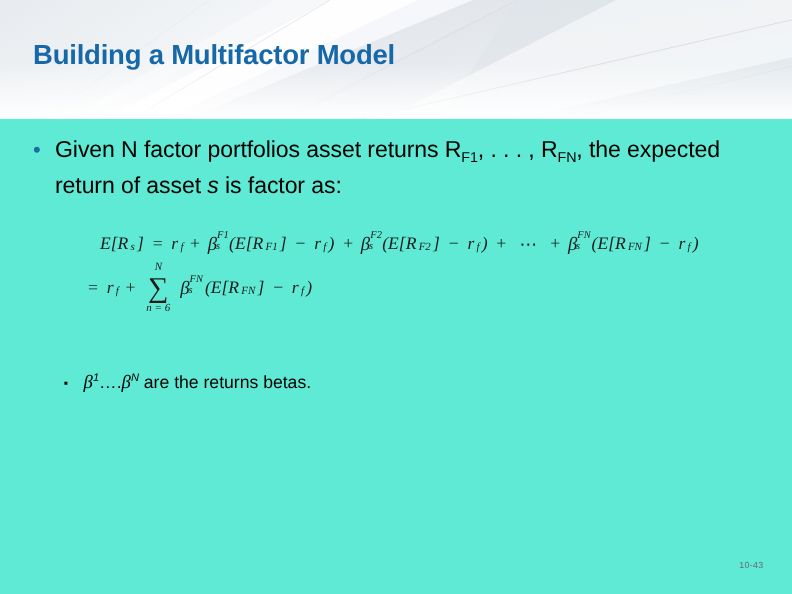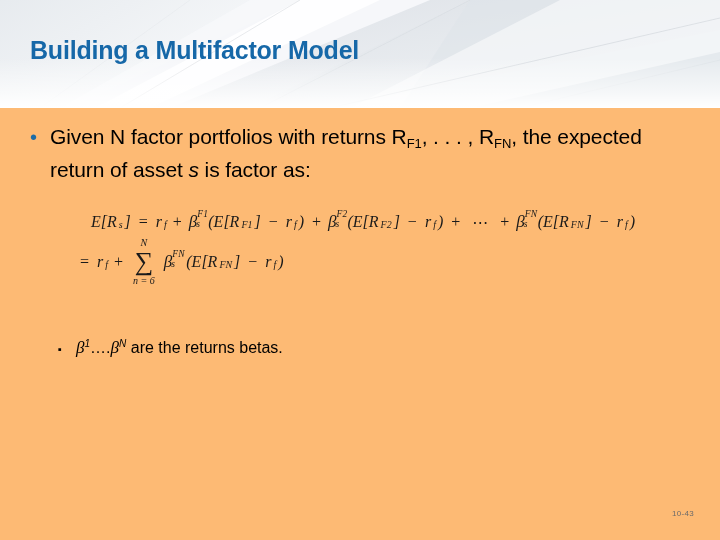--- a/index.html
+++ b/index.html
@@ -10,21 +10,21 @@
     width: 720px;
     height: 540px;
     background: #ffffff;
     font-family: "Liberation Sans", sans-serif;
     overflow: hidden;
   }
   .slide {
     position: relative;
     width: 720px;
     height: 540px;
-    background: #fdba74;
+    background: #5eead4;
     overflow: hidden;
   }
 
   
   .header-band {
     position: absolute;
     left: 0;
     top: 0;
     width: 720px;
     height: 108px;
@@ -233,21 +233,21 @@
       <rect x="0" y="58" width="720" height="50" fill="url(#gfade)"></rect>
     </svg>
   </div>
 
   <div class="slide-title">Building a Multifactor Model</div>
 
   <div class="body-area">
 
     <div class="bullet-l1">
       <span class="bullet-dot">•</span>
-      <span class="bullet-l1-text"><span>Given N factor portfolios with returns R</span><sub>F1</sub><span>, . . . , R</span><sub>FN</sub><span>, the expected return of asset </span><span class="it">s</span><span> is factor as:</span></span>
+      <span class="bullet-l1-text"><span>Given N factor portfolios asset returns R</span><sub>F1</sub><span>, . . . , R</span><sub>FN</sub><span>, the expected return of asset </span><span class="it">s</span><span> is factor as:</span></span>
     </div>
 
     <div class="equation">
 
       <div class="eq-line eq-line1">
         <span class="eq-tok">E[R</span>
           <span class="sub">s</span>
           <span class="eq-tok">]</span>
         <span class="eq-op">=</span>
         <span class="eq-tok">r</span>

